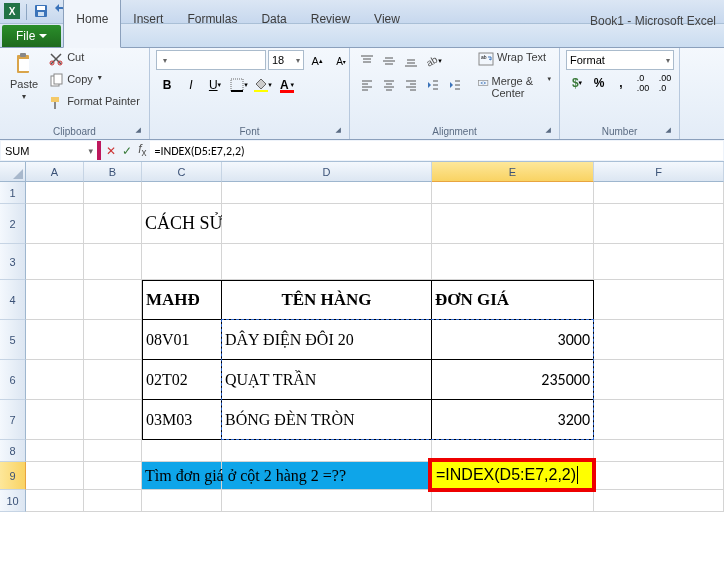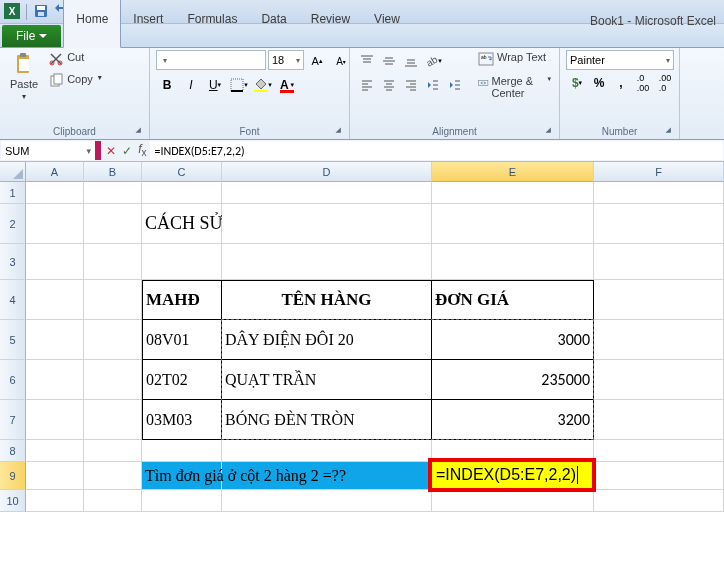--- a/index.html
+++ b/index.html
@@ -30,21 +30,21 @@
 .big-btn { display:flex; flex-direction:column; align-items:center; gap:2px; padding:2px 4px; cursor:pointer; font-size:11px; color:#3b3b3b; }
 .big-btn svg { width:24px; height:24px; }
 .small-row { display:flex; align-items:flex-start; gap:3px; font-size:11px; color:#3b3b3b; cursor:pointer; padding:1px 2px; height:22px; }
 .small-row svg,.small-row .ico { width:16px; height:16px; }
 .btn-sq { width:22px; height:22px; border:1px solid transparent; display:flex; align-items:center; justify-content:center; cursor:pointer; font-size:12px; }
 .sel { border:1px solid #abc; background:#fff; font-size:11px; padding:1px 3px; height:20px; display:flex; align-items:center; justify-content:space-between; }
 .sel::after { content:'▾'; font-size:8px; color:#666; margin-left:3px; }
 
 
 .fx-row { height:22px; border-bottom:1px solid #a9bfd6; display:flex; align-items:stretch; background:#eef3fa; }
-.namebox { width:100px; border-right:6px solid #be185d; background:#fff; display:flex; align-items:center; padding:0 4px; font-size:11px; justify-content:space-between; margin:1px; }
+.namebox { width:100px; border-right:4px solid #be185d; background:#fff; display:flex; align-items:center; padding:0 4px; font-size:11px; justify-content:space-between; margin:1px; }
 .namebox::after { content:'▾'; color:#666; font-size:9px; }
 .fx-btns { display:flex; align-items:center; padding:0 4px; gap:6px; color:#555; font-size:12px; }
 .fx-btns span { cursor:pointer; }
 .fx-input { flex:1; background:#fff; border:none; font-size:12px; padding:0 4px; font-family:Calibri,sans-serif; margin:1px 1px 1px 0; }
 
 
 .grid-wrap { position:relative; }
 .colhdr-row { display:flex; height:20px; }
 .selall { width:26px; background:linear-gradient(#f4f8fd,#dce6f2); border-right:1px solid #9eb6ce; border-bottom:1px solid #9eb6ce; position:relative; }
 .selall::after { content:''; position:absolute; right:2px; bottom:2px; border:5px solid transparent; border-bottom-color:#a8b8cc; border-right-color:#a8b8cc; }
@@ -129,20 +129,27 @@
             <span>Cut</span>
           </div>
         <div class="small-row">
             <svg viewBox="0 0 16 16">
               <rect x="3" y="3" width="8" height="10" fill="#fff" stroke="#888"></rect>
               <rect x="6" y="1" width="8" height="10" fill="#fff" stroke="#888"></rect>
             </svg>
             <span>Copy</span>
             <span style="font-size:8px;margin-left:2px">▾</span>
           </div>
+        <div class="small-row">
+            <svg viewBox="0 0 16 16">
+              <rect x="3" y="2" width="8" height="5" fill="#f4c968"></rect>
+              <rect x="6" y="7" width="2" height="7" fill="#888"></rect>
+            </svg>
+            <span>Format Painter</span>
+          </div>
       </div>
     </div>
     <div class="group-label">Clipboard</div>
   </div>
 
   <div class="group" style="width:200px">
     <div class="group-body" style="flex-direction:column;gap:2px">
       <div style="display:flex;gap:2px">
         <div class="sel" style="width:110px"></div>
         <div class="sel" style="width:36px">18</div>
@@ -278,21 +285,21 @@
             <span>Merge &amp; Center</span>
             <span style="font-size:7px;margin-left:2px">▾</span>
           </div>
       </div>
     </div>
     <div class="group-label">Alignment</div>
   </div>
 
   <div class="group" style="width:120px">
     <div class="group-body" style="flex-direction:column;gap:2px">
-      <div class="sel" style="width:108px">Painter</div>
+      <div class="sel" style="width:108px">Format</div>
       <div style="display:flex">
         <div class="btn-sq">
             <b style="color:#3a7a3a">$</b>
             <span style="font-size:7px">▾</span>
           </div>
         <div class="btn-sq">
             <b>%</b>
           </div>
         <div class="btn-sq">
             <b>,</b>

